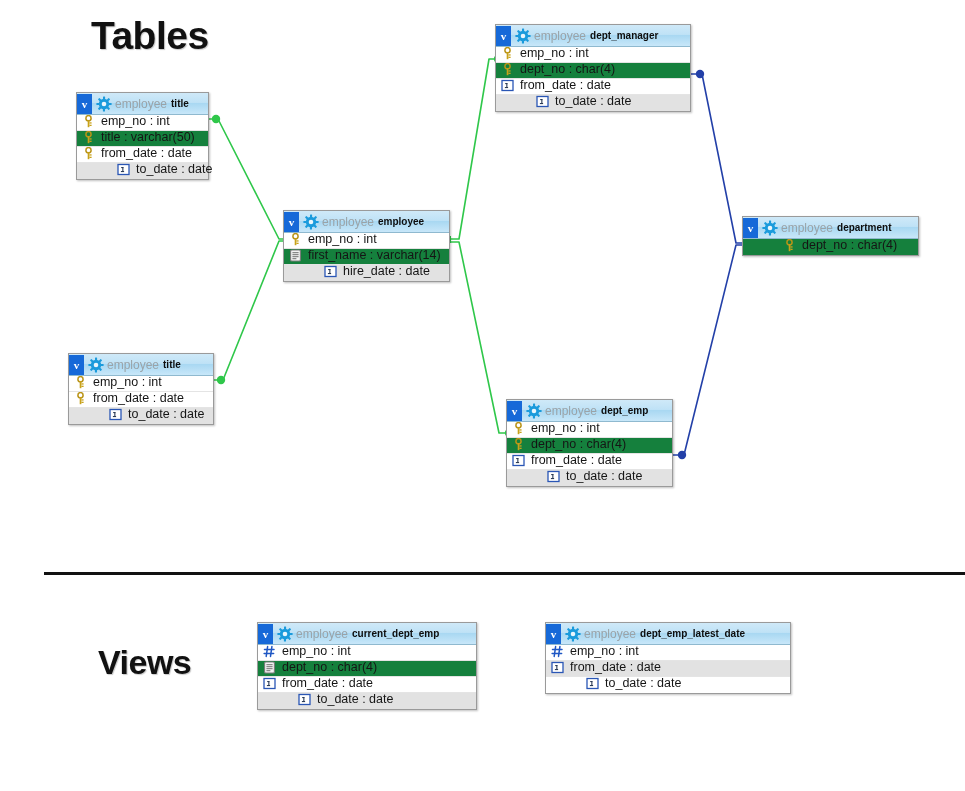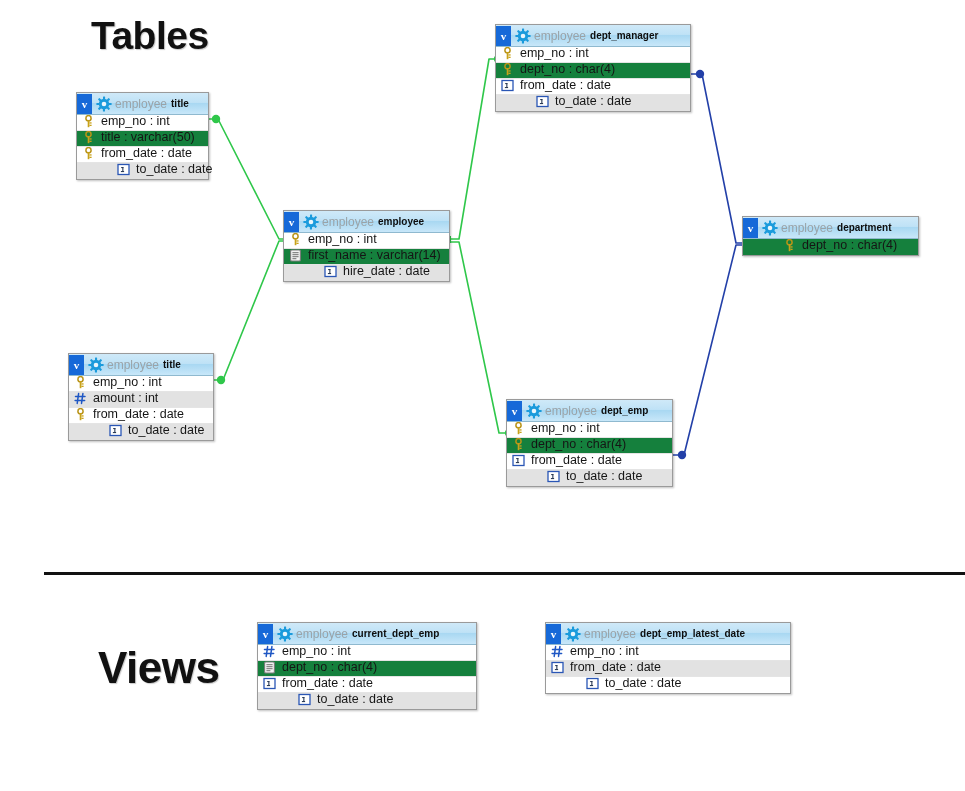--- a/index.html
+++ b/index.html
@@ -15,21 +15,21 @@
   #wires{position:absolute;left:0;top:0;width:965px;height:791px;pointer-events:none;z-index:1;}
 
   .section-title{
     position:absolute;z-index:3;
     font-weight:bold;color:#111111;
     letter-spacing:-0.5px;
     text-shadow:1px 1px 1px rgba(0,0,0,.22);
     white-space:nowrap;
   }
   #title-tables{left:55px;top:14px;font-size:39px;}
-  #title-views{left:62px;top:643px;font-size:44px;}
+  #title-views{left:62px;top:643px;font-size:34px;}
 
   .divider{
     position:absolute;left:8px;top:572px;width:949px;height:0;
     border-top:3px solid #111;z-index:3;
   }
 
   
   .entity{
     position:absolute;z-index:2;
     background:#ffffff;
@@ -296,220 +296,209 @@
         </div>
         <div class="ent-row plain">
           <svg viewBox="0 0 13 13" class="row-icon">
             <circle cx="6.5" cy="3.2" r="2.6" fill="none" stroke="#b99317" stroke-width="1.5"></circle>
             <rect x="5.7" y="5.2" width="1.7" height="7" fill="#c8a21a"></rect>
             <rect x="7.4" y="7.3" width="2.2" height="1.3" fill="#c8a21a"></rect>
             <rect x="7.4" y="9.7" width="2.2" height="1.3" fill="#c8a21a"></rect>
           </svg>
           <span class="row-text">emp_no : int</span>
         </div>
-        <div class="ent-row alt">
+        <div class="ent-row plain">
+          <svg viewBox="0 0 13 13" class="row-icon">
+            <circle cx="6.5" cy="3.2" r="2.6" fill="none" stroke="#b99317" stroke-width="1.5"></circle>
+            <rect x="5.7" y="5.2" width="1.7" height="7" fill="#c8a21a"></rect>
+            <rect x="7.4" y="7.3" width="2.2" height="1.3" fill="#c8a21a"></rect>
+            <rect x="7.4" y="9.7" width="2.2" height="1.3" fill="#c8a21a"></rect>
+          </svg>
+          <span class="row-text">from_date : date</span>
+        </div>
+        <div class="ent-row alt">
+          <svg viewBox="0 0 13 13" class="row-icon">
+            <rect x="1" y="1.5" width="11" height="10" fill="#ffffff" stroke="#2a56b5" stroke-width="1.3"></rect>
+            <rect x="5.3" y="4" width="1.1" height="5" fill="#2a3a55"></rect>
+            <rect x="4.2" y="4" width="2.2" height="1.1" fill="#2a3a55"></rect>
+            <rect x="3.9" y="8" width="3.2" height="1.1" fill="#2a3a55"></rect>
+          </svg>
+          <span class="row-text">to_date : date</span>
+        </div>
+      </div>
+      <div class="entity" style="left: 470px; top: 399px; width: 167px;">
+        <div class="ent-header">
+          <span class="vbadge">v</span>
+          <svg viewBox="0 0 16 16" class="gear">
+            <rect x="7" y="0.4" width="2.1" height="4.2" rx="0.5" fill="#1b9bdc" transform="rotate(0 8 8)"></rect>
+            <rect x="7" y="0.4" width="2.1" height="4.2" rx="0.5" fill="#1b9bdc" transform="rotate(45 8 8)"></rect>
+            <rect x="7" y="0.4" width="2.1" height="4.2" rx="0.5" fill="#1b9bdc" transform="rotate(90 8 8)"></rect>
+            <rect x="7" y="0.4" width="2.1" height="4.2" rx="0.5" fill="#1b9bdc" transform="rotate(135 8 8)"></rect>
+            <rect x="7" y="0.4" width="2.1" height="4.2" rx="0.5" fill="#1b9bdc" transform="rotate(180 8 8)"></rect>
+            <rect x="7" y="0.4" width="2.1" height="4.2" rx="0.5" fill="#1b9bdc" transform="rotate(225 8 8)"></rect>
+            <rect x="7" y="0.4" width="2.1" height="4.2" rx="0.5" fill="#1b9bdc" transform="rotate(270 8 8)"></rect>
+            <rect x="7" y="0.4" width="2.1" height="4.2" rx="0.5" fill="#1b9bdc" transform="rotate(315 8 8)"></rect>
+            <circle cx="8" cy="8" r="5.2" fill="#1b9bdc"></circle>
+            <circle cx="8" cy="8" r="2.3" fill="#eaf6fd"></circle>
+          </svg>
+          <span class="schema-name">employee</span>
+          <span class="obj-name">dept_emp</span>
+        </div>
+        <div class="ent-row plain">
+          <svg viewBox="0 0 13 13" class="row-icon">
+            <circle cx="6.5" cy="3.2" r="2.6" fill="none" stroke="#b99317" stroke-width="1.5"></circle>
+            <rect x="5.7" y="5.2" width="1.7" height="7" fill="#c8a21a"></rect>
+            <rect x="7.4" y="7.3" width="2.2" height="1.3" fill="#c8a21a"></rect>
+            <rect x="7.4" y="9.7" width="2.2" height="1.3" fill="#c8a21a"></rect>
+          </svg>
+          <span class="row-text">emp_no : int</span>
+        </div>
+        <div class="ent-row pink">
+          <svg viewBox="0 0 13 13" class="row-icon">
+            <circle cx="6.5" cy="3.2" r="2.6" fill="none" stroke="#b99317" stroke-width="1.5"></circle>
+            <rect x="5.7" y="5.2" width="1.7" height="7" fill="#c8a21a"></rect>
+            <rect x="7.4" y="7.3" width="2.2" height="1.3" fill="#c8a21a"></rect>
+            <rect x="7.4" y="9.7" width="2.2" height="1.3" fill="#c8a21a"></rect>
+          </svg>
+          <span class="row-text">dept_no : char(4)</span>
+        </div>
+        <div class="ent-row plain">
+          <svg viewBox="0 0 13 13" class="row-icon">
+            <rect x="1" y="1.5" width="11" height="10" fill="#ffffff" stroke="#2a56b5" stroke-width="1.3"></rect>
+            <rect x="5.3" y="4" width="1.1" height="5" fill="#2a3a55"></rect>
+            <rect x="4.2" y="4" width="2.2" height="1.1" fill="#2a3a55"></rect>
+            <rect x="3.9" y="8" width="3.2" height="1.1" fill="#2a3a55"></rect>
+          </svg>
+          <span class="row-text">from_date : date</span>
+        </div>
+        <div class="ent-row alt">
+          <svg viewBox="0 0 13 13" class="row-icon">
+            <rect x="1" y="1.5" width="11" height="10" fill="#ffffff" stroke="#2a56b5" stroke-width="1.3"></rect>
+            <rect x="5.3" y="4" width="1.1" height="5" fill="#2a3a55"></rect>
+            <rect x="4.2" y="4" width="2.2" height="1.1" fill="#2a3a55"></rect>
+            <rect x="3.9" y="8" width="3.2" height="1.1" fill="#2a3a55"></rect>
+          </svg>
+          <span class="row-text">to_date : date</span>
+        </div>
+      </div>
+      <div class="entity" style="left: 706px; top: 216px; width: 177px;">
+        <div class="ent-header">
+          <span class="vbadge">v</span>
+          <svg viewBox="0 0 16 16" class="gear">
+            <rect x="7" y="0.4" width="2.1" height="4.2" rx="0.5" fill="#1b9bdc" transform="rotate(0 8 8)"></rect>
+            <rect x="7" y="0.4" width="2.1" height="4.2" rx="0.5" fill="#1b9bdc" transform="rotate(45 8 8)"></rect>
+            <rect x="7" y="0.4" width="2.1" height="4.2" rx="0.5" fill="#1b9bdc" transform="rotate(90 8 8)"></rect>
+            <rect x="7" y="0.4" width="2.1" height="4.2" rx="0.5" fill="#1b9bdc" transform="rotate(135 8 8)"></rect>
+            <rect x="7" y="0.4" width="2.1" height="4.2" rx="0.5" fill="#1b9bdc" transform="rotate(180 8 8)"></rect>
+            <rect x="7" y="0.4" width="2.1" height="4.2" rx="0.5" fill="#1b9bdc" transform="rotate(225 8 8)"></rect>
+            <rect x="7" y="0.4" width="2.1" height="4.2" rx="0.5" fill="#1b9bdc" transform="rotate(270 8 8)"></rect>
+            <rect x="7" y="0.4" width="2.1" height="4.2" rx="0.5" fill="#1b9bdc" transform="rotate(315 8 8)"></rect>
+            <circle cx="8" cy="8" r="5.2" fill="#1b9bdc"></circle>
+            <circle cx="8" cy="8" r="2.3" fill="#eaf6fd"></circle>
+          </svg>
+          <span class="schema-name">employee</span>
+          <span class="obj-name">department</span>
+        </div>
+        <div class="ent-row pink">
+          <svg viewBox="0 0 13 13" class="row-icon">
+            <circle cx="6.5" cy="3.2" r="2.6" fill="none" stroke="#b99317" stroke-width="1.5"></circle>
+            <rect x="5.7" y="5.2" width="1.7" height="7" fill="#c8a21a"></rect>
+            <rect x="7.4" y="7.3" width="2.2" height="1.3" fill="#c8a21a"></rect>
+            <rect x="7.4" y="9.7" width="2.2" height="1.3" fill="#c8a21a"></rect>
+          </svg>
+          <span class="row-text">dept_no : char(4)</span>
+        </div>
+      </div>
+      <div class="entity" style="left: 221px; top: 622px; width: 220px;">
+        <div class="ent-header">
+          <span class="vbadge">v</span>
+          <svg viewBox="0 0 16 16" class="gear">
+            <rect x="7" y="0.4" width="2.1" height="4.2" rx="0.5" fill="#1b9bdc" transform="rotate(0 8 8)"></rect>
+            <rect x="7" y="0.4" width="2.1" height="4.2" rx="0.5" fill="#1b9bdc" transform="rotate(45 8 8)"></rect>
+            <rect x="7" y="0.4" width="2.1" height="4.2" rx="0.5" fill="#1b9bdc" transform="rotate(90 8 8)"></rect>
+            <rect x="7" y="0.4" width="2.1" height="4.2" rx="0.5" fill="#1b9bdc" transform="rotate(135 8 8)"></rect>
+            <rect x="7" y="0.4" width="2.1" height="4.2" rx="0.5" fill="#1b9bdc" transform="rotate(180 8 8)"></rect>
+            <rect x="7" y="0.4" width="2.1" height="4.2" rx="0.5" fill="#1b9bdc" transform="rotate(225 8 8)"></rect>
+            <rect x="7" y="0.4" width="2.1" height="4.2" rx="0.5" fill="#1b9bdc" transform="rotate(270 8 8)"></rect>
+            <rect x="7" y="0.4" width="2.1" height="4.2" rx="0.5" fill="#1b9bdc" transform="rotate(315 8 8)"></rect>
+            <circle cx="8" cy="8" r="5.2" fill="#1b9bdc"></circle>
+            <circle cx="8" cy="8" r="2.3" fill="#eaf6fd"></circle>
+          </svg>
+          <span class="schema-name">employee</span>
+          <span class="obj-name">current_dept_emp</span>
+        </div>
+        <div class="ent-row plain">
           <svg viewBox="0 0 13 13" class="row-icon">
             <g fill="none" stroke="#1f57c4" stroke-width="1.5" stroke-linecap="round">
               <path d="M4.6 1.6 L3.2 11.4"></path>
               <path d="M8.9 1.6 L7.5 11.4"></path>
               <path d="M1.5 4.5 L11 4.5"></path>
               <path d="M1.1 8.5 L10.6 8.5"></path>
             </g>
           </svg>
-          <span class="row-text">amount : int</span>
-        </div>
-        <div class="ent-row plain">
-          <svg viewBox="0 0 13 13" class="row-icon">
-            <circle cx="6.5" cy="3.2" r="2.6" fill="none" stroke="#b99317" stroke-width="1.5"></circle>
-            <rect x="5.7" y="5.2" width="1.7" height="7" fill="#c8a21a"></rect>
-            <rect x="7.4" y="7.3" width="2.2" height="1.3" fill="#c8a21a"></rect>
-            <rect x="7.4" y="9.7" width="2.2" height="1.3" fill="#c8a21a"></rect>
+          <span class="row-text">emp_no : int</span>
+        </div>
+        <div class="ent-row pink">
+          <svg viewBox="0 0 13 13" class="row-icon">
+            <rect x="1.6" y="1" width="9.8" height="11" rx="1" fill="#f3f3f3" stroke="#7b7b7b" stroke-width="1.1"></rect>
+            <rect x="3.4" y="3.2" width="6.2" height="1" fill="#6e6e6e"></rect>
+            <rect x="3.4" y="5.2" width="6.2" height="1" fill="#6e6e6e"></rect>
+            <rect x="3.4" y="7.2" width="6.2" height="1" fill="#6e6e6e"></rect>
+            <rect x="3.4" y="9.2" width="4" height="1" fill="#6e6e6e"></rect>
+          </svg>
+          <span class="row-text">dept_no : char(4)</span>
+        </div>
+        <div class="ent-row plain">
+          <svg viewBox="0 0 13 13" class="row-icon">
+            <rect x="1" y="1.5" width="11" height="10" fill="#ffffff" stroke="#2a56b5" stroke-width="1.3"></rect>
+            <rect x="5.3" y="4" width="1.1" height="5" fill="#2a3a55"></rect>
+            <rect x="4.2" y="4" width="2.2" height="1.1" fill="#2a3a55"></rect>
+            <rect x="3.9" y="8" width="3.2" height="1.1" fill="#2a3a55"></rect>
           </svg>
           <span class="row-text">from_date : date</span>
         </div>
         <div class="ent-row alt">
           <svg viewBox="0 0 13 13" class="row-icon">
             <rect x="1" y="1.5" width="11" height="10" fill="#ffffff" stroke="#2a56b5" stroke-width="1.3"></rect>
             <rect x="5.3" y="4" width="1.1" height="5" fill="#2a3a55"></rect>
             <rect x="4.2" y="4" width="2.2" height="1.1" fill="#2a3a55"></rect>
             <rect x="3.9" y="8" width="3.2" height="1.1" fill="#2a3a55"></rect>
           </svg>
           <span class="row-text">to_date : date</span>
         </div>
       </div>
-      <div class="entity" style="left: 470px; top: 399px; width: 167px;">
-        <div class="ent-header">
-          <span class="vbadge">v</span>
-          <svg viewBox="0 0 16 16" class="gear">
-            <rect x="7" y="0.4" width="2.1" height="4.2" rx="0.5" fill="#1b9bdc" transform="rotate(0 8 8)"></rect>
-            <rect x="7" y="0.4" width="2.1" height="4.2" rx="0.5" fill="#1b9bdc" transform="rotate(45 8 8)"></rect>
-            <rect x="7" y="0.4" width="2.1" height="4.2" rx="0.5" fill="#1b9bdc" transform="rotate(90 8 8)"></rect>
-            <rect x="7" y="0.4" width="2.1" height="4.2" rx="0.5" fill="#1b9bdc" transform="rotate(135 8 8)"></rect>
-            <rect x="7" y="0.4" width="2.1" height="4.2" rx="0.5" fill="#1b9bdc" transform="rotate(180 8 8)"></rect>
-            <rect x="7" y="0.4" width="2.1" height="4.2" rx="0.5" fill="#1b9bdc" transform="rotate(225 8 8)"></rect>
-            <rect x="7" y="0.4" width="2.1" height="4.2" rx="0.5" fill="#1b9bdc" transform="rotate(270 8 8)"></rect>
-            <rect x="7" y="0.4" width="2.1" height="4.2" rx="0.5" fill="#1b9bdc" transform="rotate(315 8 8)"></rect>
-            <circle cx="8" cy="8" r="5.2" fill="#1b9bdc"></circle>
-            <circle cx="8" cy="8" r="2.3" fill="#eaf6fd"></circle>
-          </svg>
-          <span class="schema-name">employee</span>
-          <span class="obj-name">dept_emp</span>
-        </div>
-        <div class="ent-row plain">
-          <svg viewBox="0 0 13 13" class="row-icon">
-            <circle cx="6.5" cy="3.2" r="2.6" fill="none" stroke="#b99317" stroke-width="1.5"></circle>
-            <rect x="5.7" y="5.2" width="1.7" height="7" fill="#c8a21a"></rect>
-            <rect x="7.4" y="7.3" width="2.2" height="1.3" fill="#c8a21a"></rect>
-            <rect x="7.4" y="9.7" width="2.2" height="1.3" fill="#c8a21a"></rect>
-          </svg>
-          <span class="row-text">emp_no : int</span>
-        </div>
-        <div class="ent-row pink">
-          <svg viewBox="0 0 13 13" class="row-icon">
-            <circle cx="6.5" cy="3.2" r="2.6" fill="none" stroke="#b99317" stroke-width="1.5"></circle>
-            <rect x="5.7" y="5.2" width="1.7" height="7" fill="#c8a21a"></rect>
-            <rect x="7.4" y="7.3" width="2.2" height="1.3" fill="#c8a21a"></rect>
-            <rect x="7.4" y="9.7" width="2.2" height="1.3" fill="#c8a21a"></rect>
-          </svg>
-          <span class="row-text">dept_no : char(4)</span>
-        </div>
-        <div class="ent-row plain">
-          <svg viewBox="0 0 13 13" class="row-icon">
-            <rect x="1" y="1.5" width="11" height="10" fill="#ffffff" stroke="#2a56b5" stroke-width="1.3"></rect>
-            <rect x="5.3" y="4" width="1.1" height="5" fill="#2a3a55"></rect>
-            <rect x="4.2" y="4" width="2.2" height="1.1" fill="#2a3a55"></rect>
-            <rect x="3.9" y="8" width="3.2" height="1.1" fill="#2a3a55"></rect>
-          </svg>
-          <span class="row-text">from_date : date</span>
-        </div>
-        <div class="ent-row alt">
-          <svg viewBox="0 0 13 13" class="row-icon">
-            <rect x="1" y="1.5" width="11" height="10" fill="#ffffff" stroke="#2a56b5" stroke-width="1.3"></rect>
-            <rect x="5.3" y="4" width="1.1" height="5" fill="#2a3a55"></rect>
-            <rect x="4.2" y="4" width="2.2" height="1.1" fill="#2a3a55"></rect>
-            <rect x="3.9" y="8" width="3.2" height="1.1" fill="#2a3a55"></rect>
-          </svg>
-          <span class="row-text">to_date : date</span>
-        </div>
-      </div>
-      <div class="entity" style="left: 706px; top: 216px; width: 177px;">
-        <div class="ent-header">
-          <span class="vbadge">v</span>
-          <svg viewBox="0 0 16 16" class="gear">
-            <rect x="7" y="0.4" width="2.1" height="4.2" rx="0.5" fill="#1b9bdc" transform="rotate(0 8 8)"></rect>
-            <rect x="7" y="0.4" width="2.1" height="4.2" rx="0.5" fill="#1b9bdc" transform="rotate(45 8 8)"></rect>
-            <rect x="7" y="0.4" width="2.1" height="4.2" rx="0.5" fill="#1b9bdc" transform="rotate(90 8 8)"></rect>
-            <rect x="7" y="0.4" width="2.1" height="4.2" rx="0.5" fill="#1b9bdc" transform="rotate(135 8 8)"></rect>
-            <rect x="7" y="0.4" width="2.1" height="4.2" rx="0.5" fill="#1b9bdc" transform="rotate(180 8 8)"></rect>
-            <rect x="7" y="0.4" width="2.1" height="4.2" rx="0.5" fill="#1b9bdc" transform="rotate(225 8 8)"></rect>
-            <rect x="7" y="0.4" width="2.1" height="4.2" rx="0.5" fill="#1b9bdc" transform="rotate(270 8 8)"></rect>
-            <rect x="7" y="0.4" width="2.1" height="4.2" rx="0.5" fill="#1b9bdc" transform="rotate(315 8 8)"></rect>
-            <circle cx="8" cy="8" r="5.2" fill="#1b9bdc"></circle>
-            <circle cx="8" cy="8" r="2.3" fill="#eaf6fd"></circle>
-          </svg>
-          <span class="schema-name">employee</span>
-          <span class="obj-name">department</span>
-        </div>
-        <div class="ent-row pink">
-          <svg viewBox="0 0 13 13" class="row-icon">
-            <circle cx="6.5" cy="3.2" r="2.6" fill="none" stroke="#b99317" stroke-width="1.5"></circle>
-            <rect x="5.7" y="5.2" width="1.7" height="7" fill="#c8a21a"></rect>
-            <rect x="7.4" y="7.3" width="2.2" height="1.3" fill="#c8a21a"></rect>
-            <rect x="7.4" y="9.7" width="2.2" height="1.3" fill="#c8a21a"></rect>
-          </svg>
-          <span class="row-text">dept_no : char(4)</span>
-        </div>
-      </div>
-      <div class="entity" style="left: 221px; top: 622px; width: 220px;">
-        <div class="ent-header">
-          <span class="vbadge">v</span>
-          <svg viewBox="0 0 16 16" class="gear">
-            <rect x="7" y="0.4" width="2.1" height="4.2" rx="0.5" fill="#1b9bdc" transform="rotate(0 8 8)"></rect>
-            <rect x="7" y="0.4" width="2.1" height="4.2" rx="0.5" fill="#1b9bdc" transform="rotate(45 8 8)"></rect>
-            <rect x="7" y="0.4" width="2.1" height="4.2" rx="0.5" fill="#1b9bdc" transform="rotate(90 8 8)"></rect>
-            <rect x="7" y="0.4" width="2.1" height="4.2" rx="0.5" fill="#1b9bdc" transform="rotate(135 8 8)"></rect>
-            <rect x="7" y="0.4" width="2.1" height="4.2" rx="0.5" fill="#1b9bdc" transform="rotate(180 8 8)"></rect>
-            <rect x="7" y="0.4" width="2.1" height="4.2" rx="0.5" fill="#1b9bdc" transform="rotate(225 8 8)"></rect>
-            <rect x="7" y="0.4" width="2.1" height="4.2" rx="0.5" fill="#1b9bdc" transform="rotate(270 8 8)"></rect>
-            <rect x="7" y="0.4" width="2.1" height="4.2" rx="0.5" fill="#1b9bdc" transform="rotate(315 8 8)"></rect>
-            <circle cx="8" cy="8" r="5.2" fill="#1b9bdc"></circle>
-            <circle cx="8" cy="8" r="2.3" fill="#eaf6fd"></circle>
-          </svg>
-          <span class="schema-name">employee</span>
-          <span class="obj-name">current_dept_emp</span>
+      <div class="entity" style="left: 509px; top: 622px; width: 246px;">
+        <div class="ent-header">
+          <span class="vbadge">v</span>
+          <svg viewBox="0 0 16 16" class="gear">
+            <rect x="7" y="0.4" width="2.1" height="4.2" rx="0.5" fill="#1b9bdc" transform="rotate(0 8 8)"></rect>
+            <rect x="7" y="0.4" width="2.1" height="4.2" rx="0.5" fill="#1b9bdc" transform="rotate(45 8 8)"></rect>
+            <rect x="7" y="0.4" width="2.1" height="4.2" rx="0.5" fill="#1b9bdc" transform="rotate(90 8 8)"></rect>
+            <rect x="7" y="0.4" width="2.1" height="4.2" rx="0.5" fill="#1b9bdc" transform="rotate(135 8 8)"></rect>
+            <rect x="7" y="0.4" width="2.1" height="4.2" rx="0.5" fill="#1b9bdc" transform="rotate(180 8 8)"></rect>
+            <rect x="7" y="0.4" width="2.1" height="4.2" rx="0.5" fill="#1b9bdc" transform="rotate(225 8 8)"></rect>
+            <rect x="7" y="0.4" width="2.1" height="4.2" rx="0.5" fill="#1b9bdc" transform="rotate(270 8 8)"></rect>
+            <rect x="7" y="0.4" width="2.1" height="4.2" rx="0.5" fill="#1b9bdc" transform="rotate(315 8 8)"></rect>
+            <circle cx="8" cy="8" r="5.2" fill="#1b9bdc"></circle>
+            <circle cx="8" cy="8" r="2.3" fill="#eaf6fd"></circle>
+          </svg>
+          <span class="schema-name">employee</span>
+          <span class="obj-name">dept_emp_latest_date</span>
         </div>
         <div class="ent-row plain">
           <svg viewBox="0 0 13 13" class="row-icon">
             <g fill="none" stroke="#1f57c4" stroke-width="1.5" stroke-linecap="round">
               <path d="M4.6 1.6 L3.2 11.4"></path>
               <path d="M8.9 1.6 L7.5 11.4"></path>
               <path d="M1.5 4.5 L11 4.5"></path>
               <path d="M1.1 8.5 L10.6 8.5"></path>
             </g>
           </svg>
           <span class="row-text">emp_no : int</span>
         </div>
-        <div class="ent-row pink">
-          <svg viewBox="0 0 13 13" class="row-icon">
-            <rect x="1.6" y="1" width="9.8" height="11" rx="1" fill="#f3f3f3" stroke="#7b7b7b" stroke-width="1.1"></rect>
-            <rect x="3.4" y="3.2" width="6.2" height="1" fill="#6e6e6e"></rect>
-            <rect x="3.4" y="5.2" width="6.2" height="1" fill="#6e6e6e"></rect>
-            <rect x="3.4" y="7.2" width="6.2" height="1" fill="#6e6e6e"></rect>
-            <rect x="3.4" y="9.2" width="4" height="1" fill="#6e6e6e"></rect>
-          </svg>
-          <span class="row-text">dept_no : char(4)</span>
-        </div>
-        <div class="ent-row plain">
-          <svg viewBox="0 0 13 13" class="row-icon">
-            <rect x="1" y="1.5" width="11" height="10" fill="#ffffff" stroke="#2a56b5" stroke-width="1.3"></rect>
-            <rect x="5.3" y="4" width="1.1" height="5" fill="#2a3a55"></rect>
-            <rect x="4.2" y="4" width="2.2" height="1.1" fill="#2a3a55"></rect>
-            <rect x="3.9" y="8" width="3.2" height="1.1" fill="#2a3a55"></rect>
-          </svg>
-          <span class="row-text">from_date : date</span>
-        </div>
-        <div class="ent-row alt">
-          <svg viewBox="0 0 13 13" class="row-icon">
-            <rect x="1" y="1.5" width="11" height="10" fill="#ffffff" stroke="#2a56b5" stroke-width="1.3"></rect>
-            <rect x="5.3" y="4" width="1.1" height="5" fill="#2a3a55"></rect>
-            <rect x="4.2" y="4" width="2.2" height="1.1" fill="#2a3a55"></rect>
-            <rect x="3.9" y="8" width="3.2" height="1.1" fill="#2a3a55"></rect>
-          </svg>
-          <span class="row-text">to_date : date</span>
-        </div>
-      </div>
-      <div class="entity" style="left: 509px; top: 622px; width: 246px;">
-        <div class="ent-header">
-          <span class="vbadge">v</span>
-          <svg viewBox="0 0 16 16" class="gear">
-            <rect x="7" y="0.4" width="2.1" height="4.2" rx="0.5" fill="#1b9bdc" transform="rotate(0 8 8)"></rect>
-            <rect x="7" y="0.4" width="2.1" height="4.2" rx="0.5" fill="#1b9bdc" transform="rotate(45 8 8)"></rect>
-            <rect x="7" y="0.4" width="2.1" height="4.2" rx="0.5" fill="#1b9bdc" transform="rotate(90 8 8)"></rect>
-            <rect x="7" y="0.4" width="2.1" height="4.2" rx="0.5" fill="#1b9bdc" transform="rotate(135 8 8)"></rect>
-            <rect x="7" y="0.4" width="2.1" height="4.2" rx="0.5" fill="#1b9bdc" transform="rotate(180 8 8)"></rect>
-            <rect x="7" y="0.4" width="2.1" height="4.2" rx="0.5" fill="#1b9bdc" transform="rotate(225 8 8)"></rect>
-            <rect x="7" y="0.4" width="2.1" height="4.2" rx="0.5" fill="#1b9bdc" transform="rotate(270 8 8)"></rect>
-            <rect x="7" y="0.4" width="2.1" height="4.2" rx="0.5" fill="#1b9bdc" transform="rotate(315 8 8)"></rect>
-            <circle cx="8" cy="8" r="5.2" fill="#1b9bdc"></circle>
-            <circle cx="8" cy="8" r="2.3" fill="#eaf6fd"></circle>
-          </svg>
-          <span class="schema-name">employee</span>
-          <span class="obj-name">dept_emp_latest_date</span>
-        </div>
-        <div class="ent-row plain">
-          <svg viewBox="0 0 13 13" class="row-icon">
-            <g fill="none" stroke="#1f57c4" stroke-width="1.5" stroke-linecap="round">
-              <path d="M4.6 1.6 L3.2 11.4"></path>
-              <path d="M8.9 1.6 L7.5 11.4"></path>
-              <path d="M1.5 4.5 L11 4.5"></path>
-              <path d="M1.1 8.5 L10.6 8.5"></path>
-            </g>
-          </svg>
-          <span class="row-text">emp_no : int</span>
-        </div>
         <div class="ent-row alt">
           <svg viewBox="0 0 13 13" class="row-icon">
             <rect x="1" y="1.5" width="11" height="10" fill="#ffffff" stroke="#2a56b5" stroke-width="1.3"></rect>
             <rect x="5.3" y="4" width="1.1" height="5" fill="#2a3a55"></rect>
             <rect x="4.2" y="4" width="2.2" height="1.1" fill="#2a3a55"></rect>
             <rect x="3.9" y="8" width="3.2" height="1.1" fill="#2a3a55"></rect>
           </svg>
           <span class="row-text">from_date : date</span>
         </div>
         <div class="ent-row plain">

